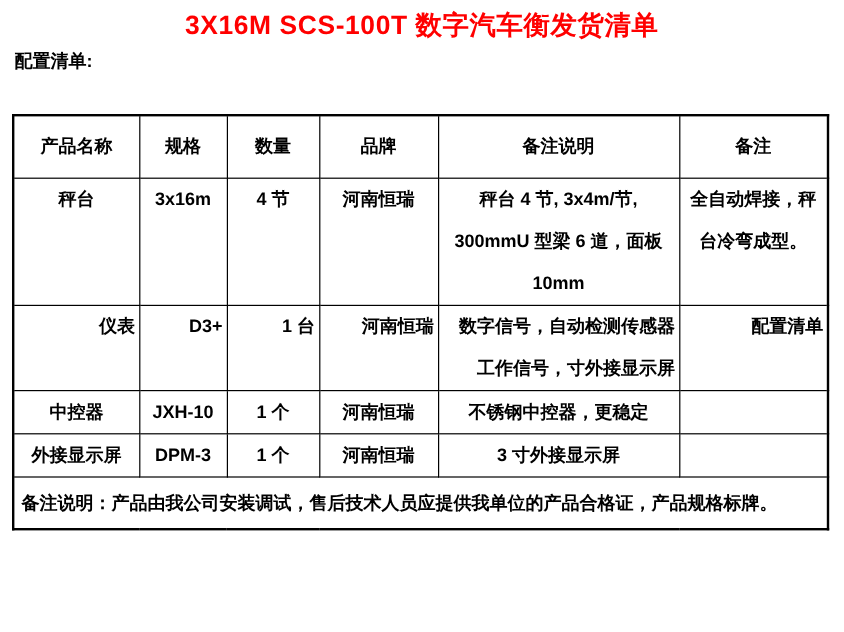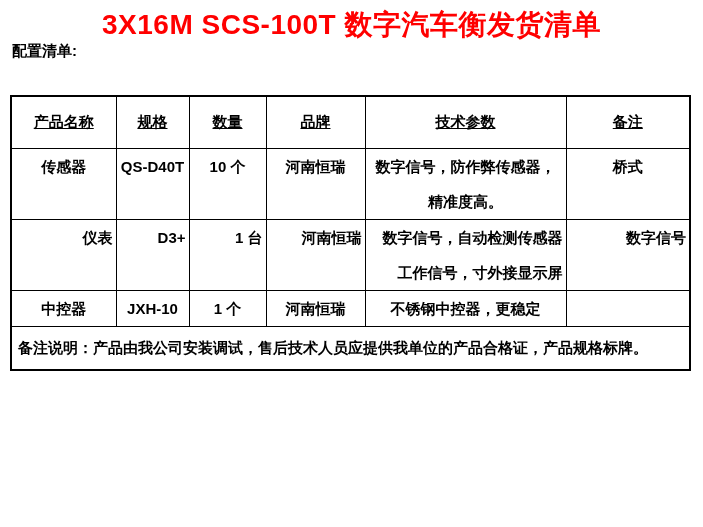--- a/index.html
+++ b/index.html
@@ -3,38 +3,38 @@
 <meta charset="utf-8">
 <style>
   html,body{margin:0;padding:0;background:#ffffff;}
   body{
     width:703px;height:527px;position:relative;overflow:hidden;
     font-family:"Liberation Sans","DejaVu Sans",sans-serif;
     color:#000;
   }
   .doc-title{
     position:absolute;top:6px;left:0;width:703px;
-    text-align:center;font-size:28px;font-weight:bold;
+    text-align:center;font-size:22px;font-weight:bold;
     color:#ff0000;letter-spacing:0.5px;white-space:nowrap;
   }
   .subtitle{
     position:absolute;top:42px;left:12px;
     font-size:15px;font-weight:bold;text-align:right;
   }
   table.ship{
     position:absolute;left:10px;top:95px;
     width:679px;border-collapse:collapse;table-layout:fixed;
     border:2px solid #000;
   }
   table.ship th, table.ship td{
     border:1px solid #000;
     font-size:15px;font-weight:bold;color:#000;
     text-align:center;padding:0 3px;overflow:hidden;
   }
-  table.ship th{height:51px;vertical-align:middle;text-decoration:underline;}
+  table.ship th{height:51px;vertical-align:middle;}
   table.ship td{vertical-align:top;line-height:35px;}
   tr.r1 td{height:69px;}
   tr.r2 td{height:67px;}
   tr.r3 td{height:68px;text-align:right;}
   tr.r4 td{height:33px;}
   tr.r5 td{height:33px;}
   tr.r6 td{height:34px;}
   tr.rf td{
     height:42px;text-align:left;vertical-align:middle;
     line-height:normal;padding-left:6px;font-size:15px;
@@ -54,44 +54,52 @@
     <col style="width:99px">
       <col style="width:201px">
       <col style="width:124px">
   </colgroup>
   <tbody>
       <tr>
     <th>产品名称</th>
     <th>规格</th>
     <th>数量</th>
     <th>品牌</th>
-    <th>技术参数</th>
+    <th>备注说明</th>
     <th>备注</th>
   </tr>
-  <tr class="r2">
-    <td>传感器</td>
-    <td>QS-D40T</td>
-    <td>10 个</td>
+  <tr class="r1">
+    <td>秤台</td>
+    <td>3x16m</td>
+    <td>4 节</td>
     <td>河南恒瑞</td>
-    <td>数字信号，防作弊传感器，精准度高。</td>
-    <td>桥式</td>
+    <td>秤台 4 节, 3x4m/节, 300mmU 型梁 6 道，面板 10mm</td>
+    <td>全自动焊接，秤台冷弯成型。</td>
   </tr>
   <tr class="r3">
     <td>仪表</td>
     <td>D3+</td>
     <td>1 台</td>
     <td>河南恒瑞</td>
     <td>数字信号，自动检测传感器工作信号，寸外接显示屏</td>
-    <td>数字信号</td>
+    <td>配置清单</td>
   </tr>
   <tr class="r4">
     <td>中控器</td>
     <td>JXH-10</td>
     <td>1 个</td>
     <td>河南恒瑞</td>
     <td>不锈钢中控器，更稳定</td>
     <td></td>
   </tr>
+  <tr class="r5">
+    <td>外接显示屏</td>
+    <td>DPM-3</td>
+    <td>1 个</td>
+    <td>河南恒瑞</td>
+    <td>3 寸外接显示屏</td>
+    <td></td>
+  </tr>
   <tr class="rf">
     <td colspan="6">备注说明：产品由我公司安装调试，售后技术人员应提供我单位的产品合格证，产品规格标牌。</td>
   </tr>
 </tbody>
   </table>
 
 </body></html>

